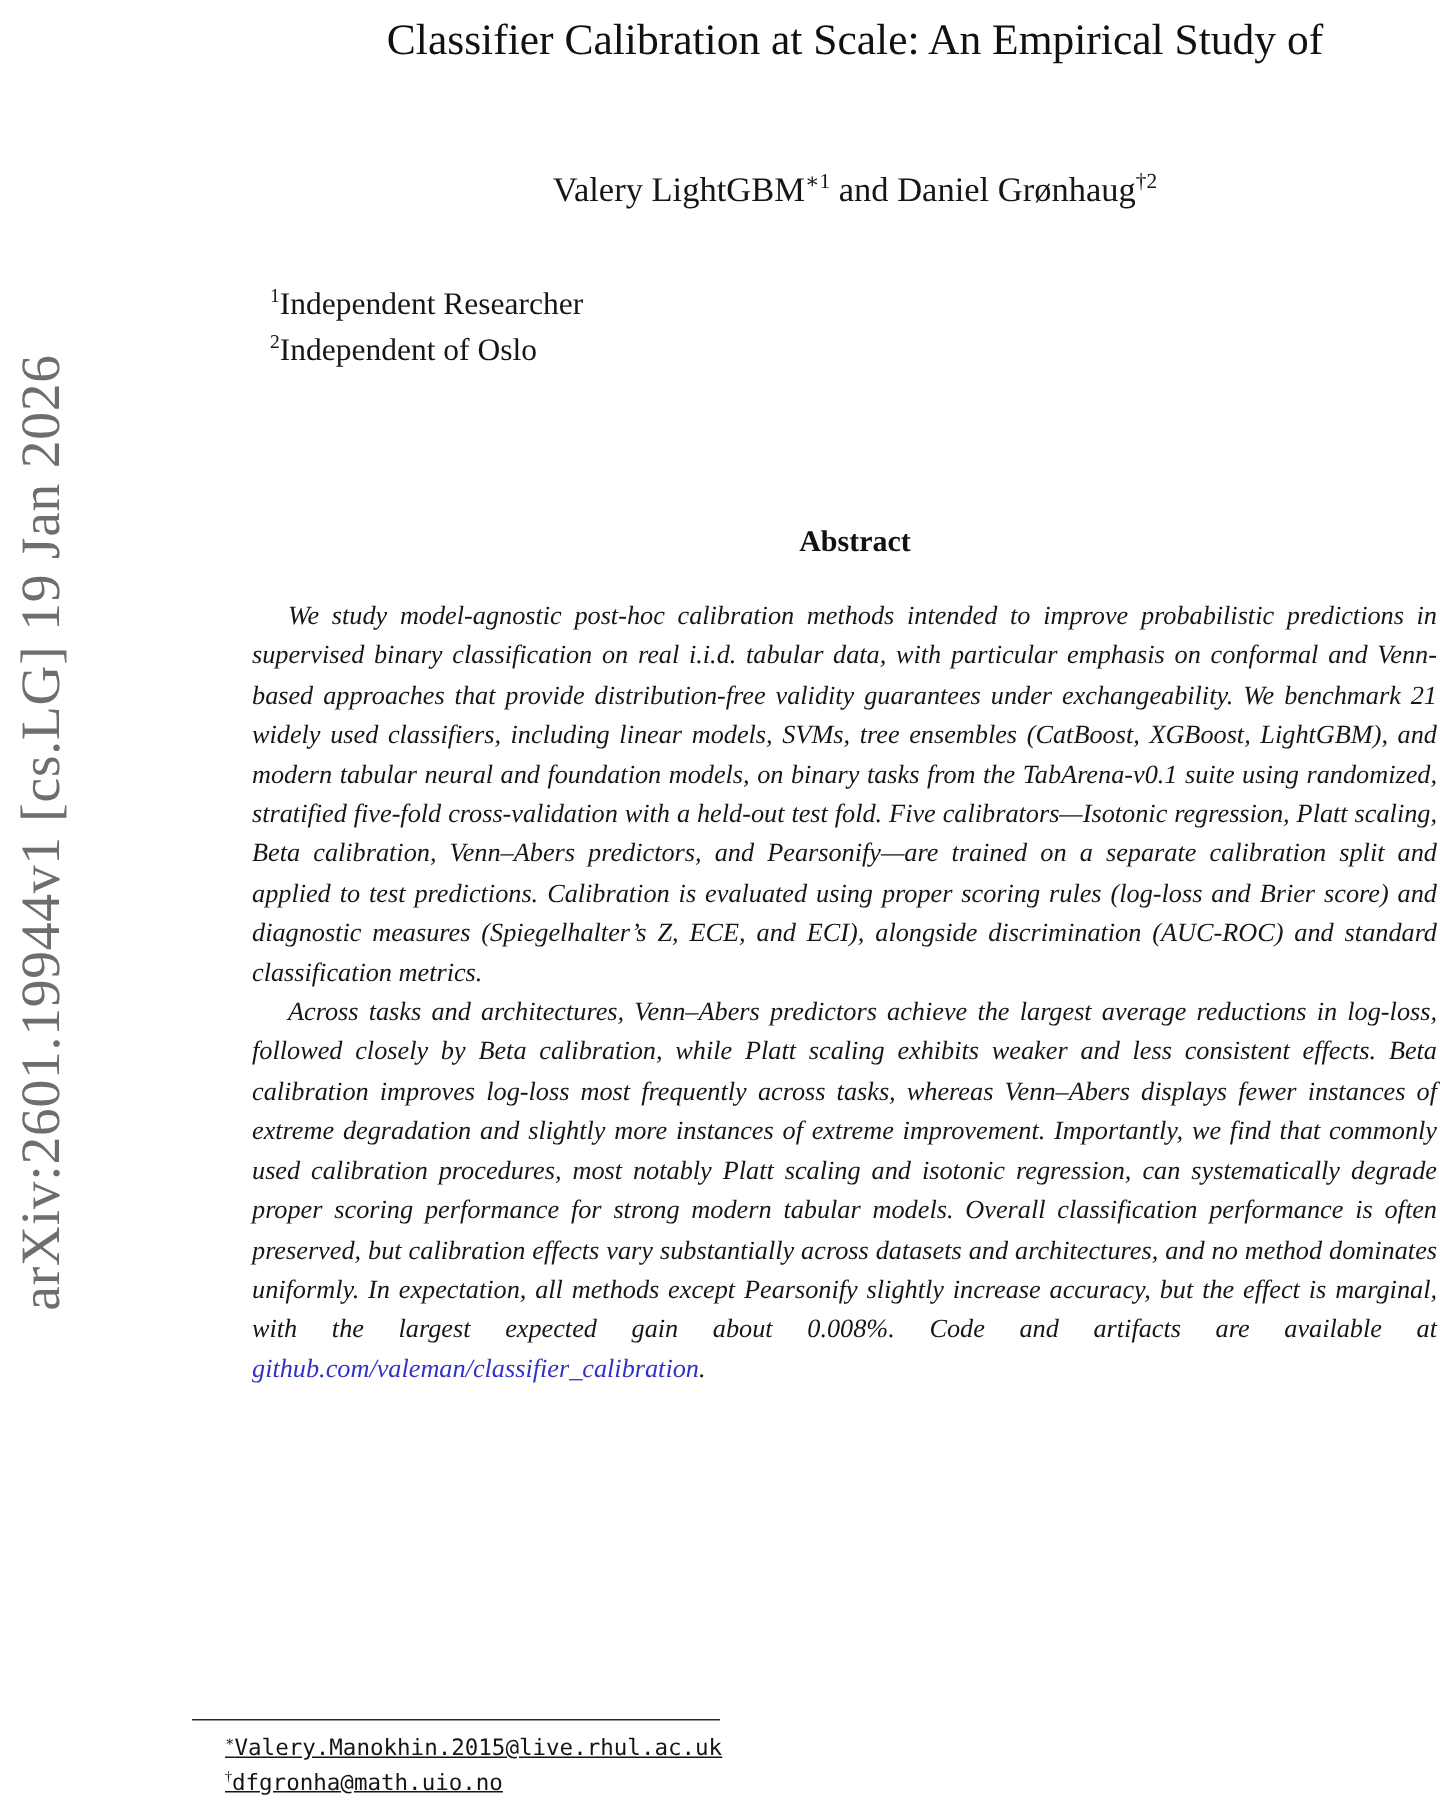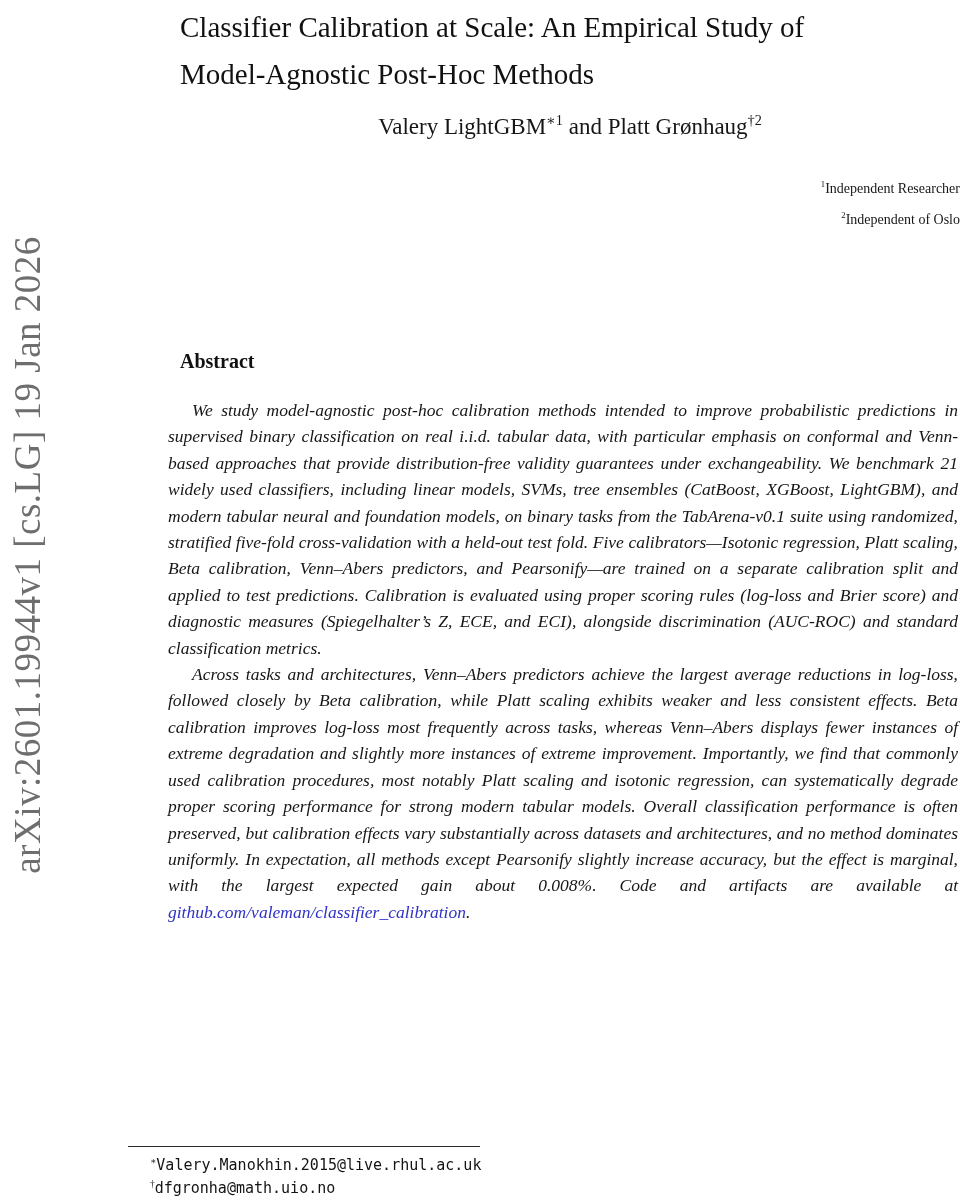--- a/index.html
+++ b/index.html
@@ -26,55 +26,55 @@
     font-size: 37px;
     white-space: nowrap;
     letter-spacing: 0.5px;
   }
 
   .title-block {
     position: absolute;
     top: 4px;
     left: 180px;
     width: 780px;
-    text-align: left;
+    text-align: center;
     font-size: 29px;
     line-height: 47px;
     color: #111111;
   }
 
   .authors-line {
     position: absolute;
     top: 114px;
     left: 180px;
     width: 780px;
     text-align: center;
     font-size: 23px;
   }
   .authors-line sup, .affiliations sup, .footnote sup {
     font-size: 62%;
     line-height: 0;
   }
 
   .affiliations {
     position: absolute;
-    top: 173px;
+    top: 187px;
     left: 180px;
     width: 780px;
-    text-align: right;
-    font-size: 14px;
+    text-align: left;
+    font-size: 21px;
     line-height: 31px;
   }
 
   .abstract-heading {
     position: absolute;
     top: 350px;
     left: 180px;
     width: 780px;
-    text-align: left;
+    text-align: center;
     font-size: 20px;
     font-weight: bold;
     color: #111111;
   }
 
   .abstract-body {
     position: absolute;
     top: 397px;
     left: 168px;
     width: 790px;
@@ -90,20 +90,21 @@
   .github-link {
     text-decoration: none;
     cursor: pointer;
   }
 
   .footnotes {
     position: absolute;
     left: 128px;
     top: 1146px;
     width: 500px;
+    text-decoration: underline;
   }
   .footnote-rule {
     width: 352px;
     height: 1px;
     background: #2a2a2a;
     margin-bottom: 7px;
   }
   .footnote {
     font-family: "DejaVu Sans Mono", "Liberation Mono", monospace;
     font-size: 15px;
@@ -116,24 +117,23 @@
 </style>
 </head>
 <body>
 
 <div class="page">
 
   <div class="arxiv-banner" style="color: rgb(110, 110, 110);">arXiv:2601.19944v1  [cs.LG]  19 Jan 2026</div>
 
   <div class="title-block">
     <div>Classifier Calibration at Scale: An Empirical Study of</div>
-    <div>Model-Agnostic Post-Hoc Methods</div>
   </div>
 
-  <div class="authors-line"><span>Valery LightGBM</span><sup>∗1</sup><span> and </span><span>Platt Grønhaug</span><sup>†2</sup></div>
+  <div class="authors-line"><span>Valery LightGBM</span><sup>∗1</sup><span> and </span><span>Daniel Grønhaug</span><sup>†2</sup></div>
 
   <div class="affiliations">
     <div><sup>1</sup><span>Independent Researcher</span></div>
     <div><sup>2</sup><span>Independent of Oslo</span></div>
   </div>
 
   <div class="abstract-heading">Abstract</div>
 
   <div class="abstract-body">
     <p>We study model-agnostic post-hoc calibration methods intended to improve probabilistic predictions in supervised binary classification on real i.i.d. tabular data, with particular emphasis on conformal and Venn-based approaches that provide distribution-free validity guarantees under exchangeability. We benchmark 21 widely used classifiers, including linear models, SVMs, tree ensembles (CatBoost, XGBoost, LightGBM), and modern tabular neural and foundation models, on binary tasks from the TabArena-v0.1 suite using randomized, stratified five-fold cross-validation with a held-out test fold. Five calibrators—Isotonic regression, Platt scaling, Beta calibration, Venn–Abers predictors, and Pearsonify—are trained on a separate calibration split and applied to test predictions. Calibration is evaluated using proper scoring rules (log-loss and Brier score) and diagnostic measures (Spiegelhalter’s Z, ECE, and ECI), alongside discrimination (AUC-ROC) and standard classification metrics.</p>

